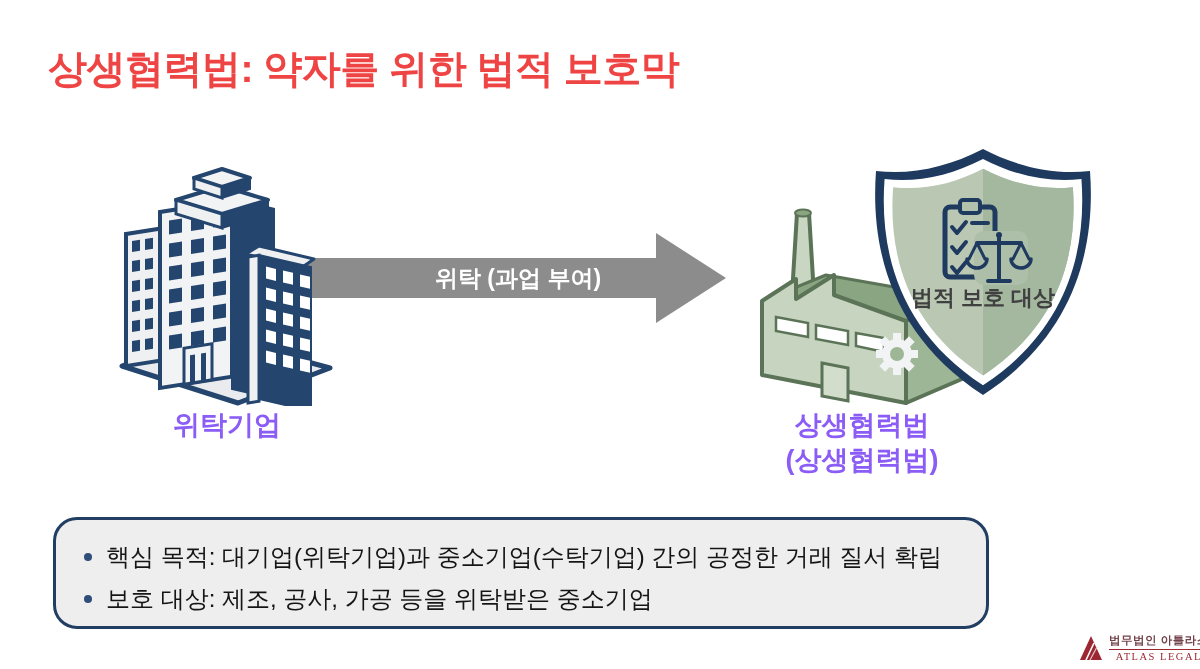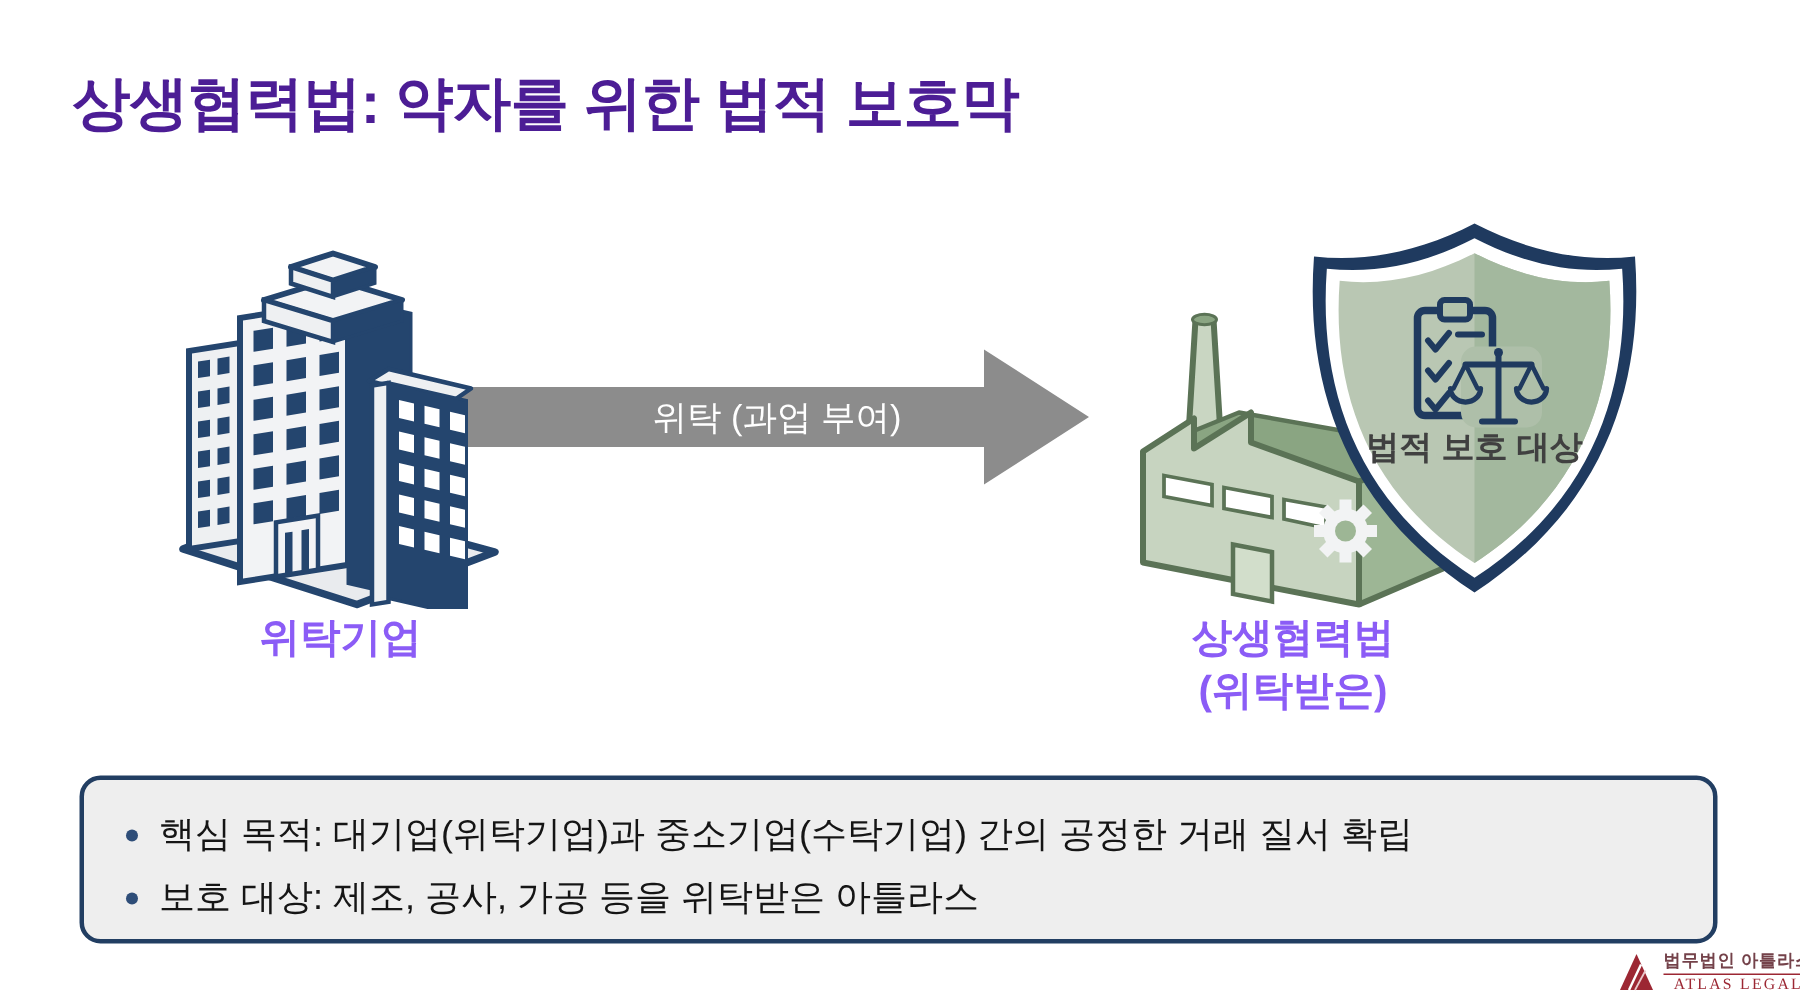--- a/index.html
+++ b/index.html
@@ -2,44 +2,44 @@
 <html><head>
 <meta charset="utf-8">
 <style>
   html,body{margin:0;padding:0;background:#fff;}
   .slide{
     position:relative;width:1200px;height:669px;background:#ffffff;overflow:hidden;
     font-family:"Liberation Sans","DejaVu Sans",sans-serif;color:#151515;
   }
   .title{
     position:absolute;left:48px;top:42px;font-size:39px;font-weight:800;
-    letter-spacing:-0.5px;color:#4c1d95;white-space:nowrap;
+    letter-spacing:-0.5px;color:#ef4444;white-space:nowrap;
   }
   
   .building-wrap{position:absolute;left:118px;top:148px;width:215px;height:258px;z-index:2;}
   .arrow-wrap{position:absolute;left:298px;top:230px;width:430px;height:96px;z-index:1;}
   .arrow-label{
     position:absolute;left:40px;top:0;width:360px;height:96px;display:flex;
-    align-items:center;justify-content:center;color:#ffffff;font-size:23px;font-weight:400;
+    align-items:center;justify-content:center;color:#ffffff;font-size:23px;font-weight:700;
   }
   .factory-wrap{position:absolute;left:756px;top:203px;width:212px;height:202px;z-index:2;}
   .shield-wrap{position:absolute;left:868px;top:145px;width:230px;height:256px;z-index:3;}
   .shield-label{
     position:absolute;left:0;top:138px;width:230px;text-align:center;
     font-size:22px;font-weight:800;color:#404040;
   }
   .entity-label{
     position:absolute;width:300px;text-align:center;font-size:27px;font-weight:800;
     line-height:35px;color:#8b5cf6;top:408px;
   }
   .entity-label.left{left:77px;}
   .entity-label.right{left:712px;}
   .summary-box{
-    position:absolute;left:53px;top:517px;width:1092px;height:112px;
-    background:#eeeeee;border:3px solid #223e62;border-radius:14px;box-sizing:border-box;
+    position:absolute;left:53px;top:517px;width:936px;height:112px;
+    background:#eeeeee;border:3px solid #223e62;border-radius:24px;box-sizing:border-box;
   }
   .summary-box ul{margin:16px 0 0 0;padding:0 0 0 24px;list-style:none;}
   .summary-box li{
     position:relative;font-size:24px;line-height:42px;color:#151515;padding-left:26px;
   }
   .summary-box li .dot{
     position:absolute;left:4px;top:17px;width:8px;height:8px;border-radius:50%;background:#2e4d78;
   }
   .logo{
     position:absolute;left:1078px;top:633px;display:flex;align-items:center;gap:5px;z-index:4;
@@ -229,32 +229,32 @@
       </g>
     </svg>
     <div class="shield-label">법적 보호 대상</div>
   </div>
 
   <div class="entity-label left">
     <div>위탁기업</div>
   </div>
   <div class="entity-label right">
     <div>상생협력법</div>
-    <div>(위탁받은)</div>
+    <div>(상생협력법)</div>
   </div>
 
   <div class="summary-box">
     <ul>
       <li>
         <span class="dot"></span>
         <span>핵심 목적: 대기업(위탁기업)과 중소기업(수탁기업) 간의 공정한 거래 질서 확립</span>
       </li>
       <li>
         <span class="dot"></span>
-        <span>보호 대상: 제조, 공사, 가공 등을 위탁받은 아틀라스</span>
+        <span>보호 대상: 제조, 공사, 가공 등을 위탁받은 중소기업</span>
       </li>
     </ul>
   </div>
 
   <div class="logo">
     <svg width="26" height="28" viewBox="0 0 26 28">
       <polygon points="2,26 13,2 24,26" fill="#9c2733"></polygon>
       <path d="M8 26 L16 9" stroke="#ffffff" stroke-width="1.6"></path>
       <path d="M12 26 L19 13" stroke="#e8c7cb" stroke-width="1.2"></path>
     </svg>

